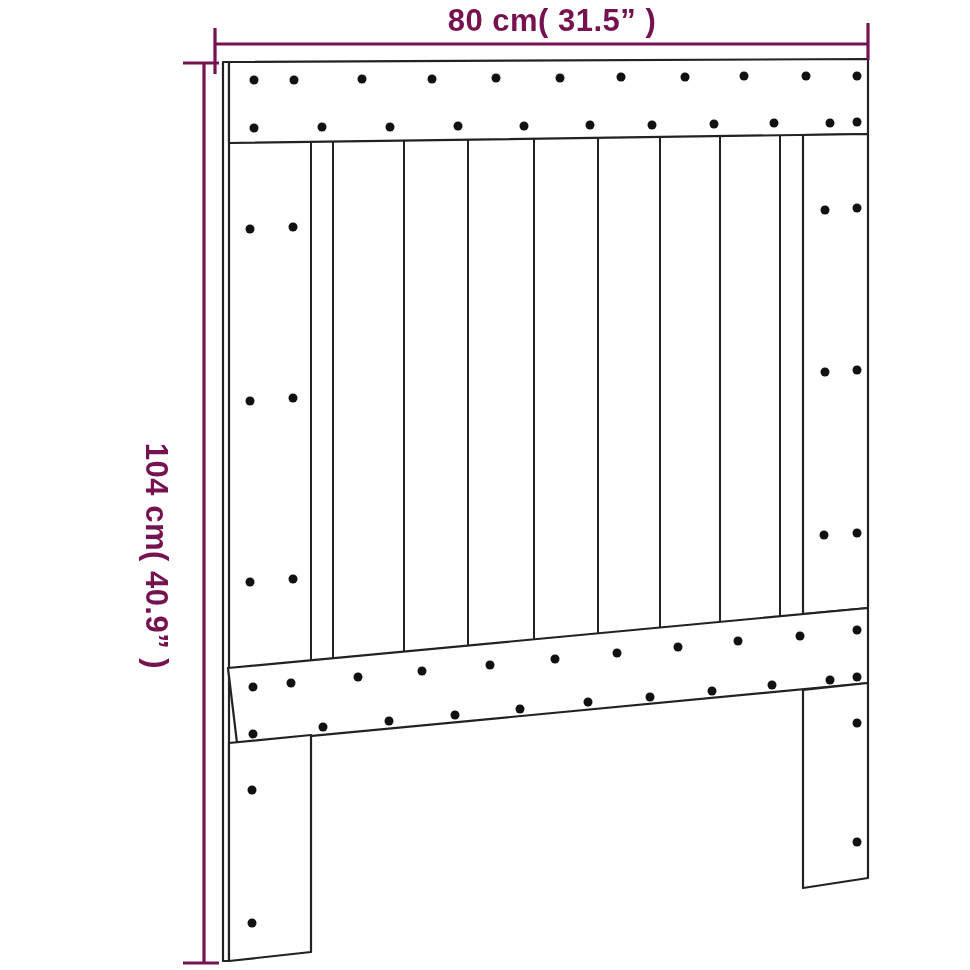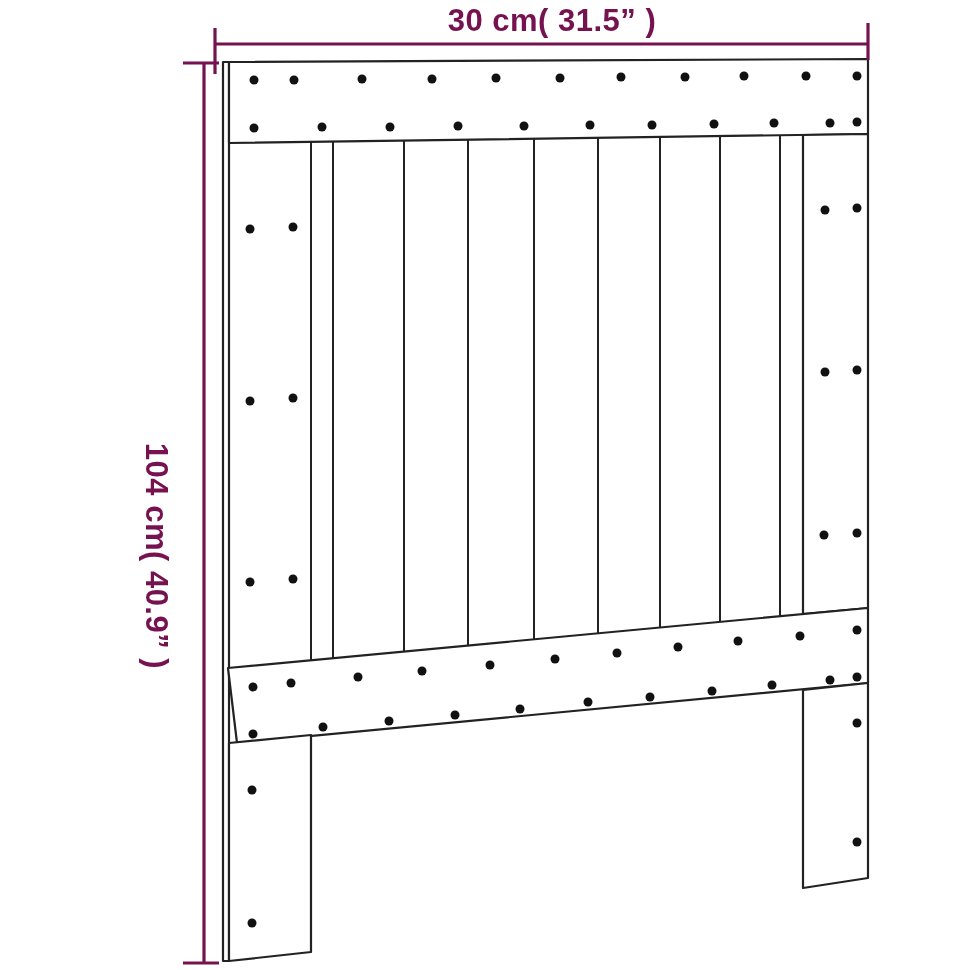--- a/index.html
+++ b/index.html
@@ -104,15 +104,15 @@
       <circle cx="252" cy="923" r="4.5" class="screw"></circle>
       <circle cx="857" cy="723" r="4.5" class="screw"></circle>
       <circle cx="857" cy="842" r="4.5" class="screw"></circle>
       <line x1="215" y1="44" x2="868" y2="44" class="dim-line"></line>
       <line x1="215" y1="28" x2="215" y2="74" class="dim-line"></line>
       <line x1="868" y1="23" x2="868" y2="60" class="dim-line"></line>
       <line x1="204" y1="63" x2="204" y2="963" class="dim-line"></line>
       <line x1="183" y1="63" x2="219" y2="63" class="dim-line"></line>
       <line x1="183" y1="963" x2="219" y2="963" class="dim-line"></line>
     </svg>
-  <div id="width-label" class="dim-label">30 cm( 31.5” )</div>
+  <div id="width-label" class="dim-label">80 cm( 31.5” )</div>
   <div id="height-label" class="dim-label">104 cm( 40.9” )</div>
 </div>
 
 </body></html>

